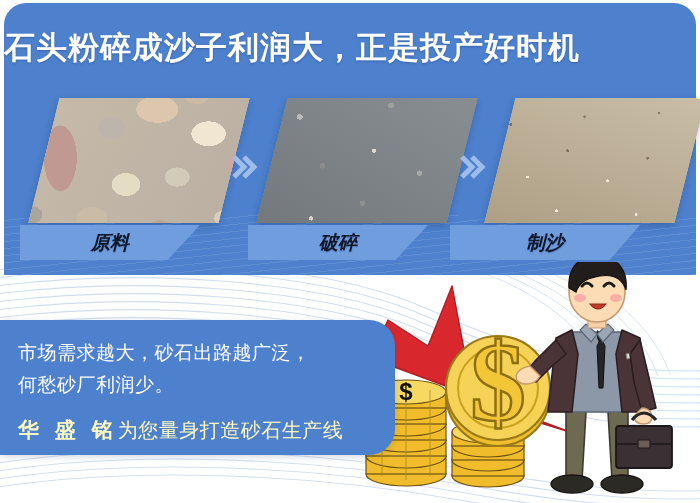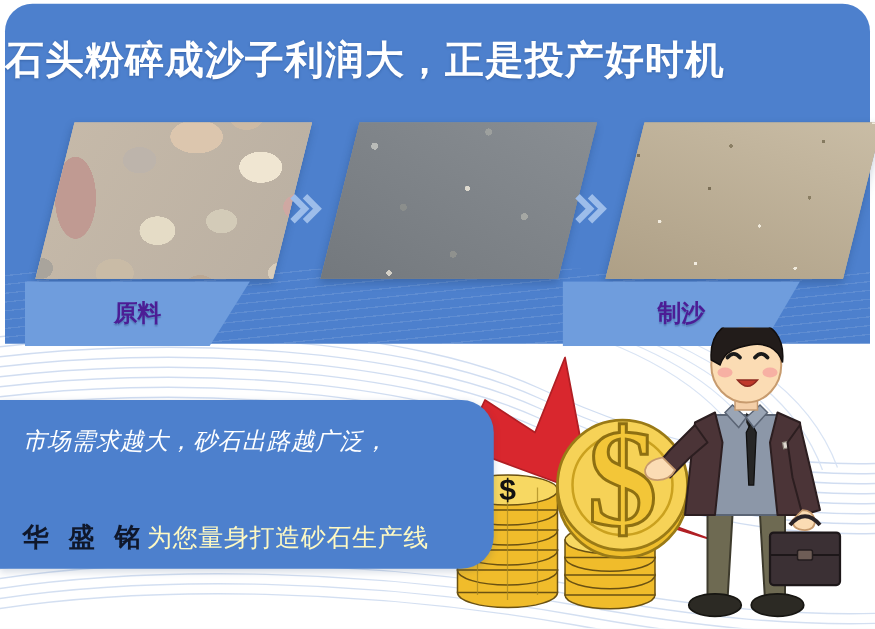--- a/index.html
+++ b/index.html
@@ -153,29 +153,30 @@
       radial-gradient(circle 2px at 50% 90%, #7d7158 0 70%, rgba(0,0,0,0) 72%),
       radial-gradient(circle 2px at 64% 78%, #efeadc 0 70%, rgba(0,0,0,0) 72%),
       radial-gradient(circle 2px at 78% 92%, #8b7f65 0 70%, rgba(0,0,0,0) 72%),
       radial-gradient(circle 2px at 90% 80%, #f1ebdd 0 70%, rgba(0,0,0,0) 72%),
       linear-gradient(200deg,#cfc3ac,#a8997f);
   }
 
   .panel-label {
     position: absolute;
     top: 127px;
-    height: 52px;
+    height: 35px;
     background: #6f9ddd;
-    color: #4c1d95;
+    color: #0f172a;
     font-size: 19px;
     font-weight: bold;
     display: flex;
     align-items: center;
     justify-content: center;
     text-shadow: 0 1px 1px rgba(20,50,100,.28);
+    font-style: italic;
   }
 
   .chevron {
     position: absolute;
     top: 56px;
     width: 26px;
     height: 26px;
   }
 
   
@@ -199,27 +200,26 @@
     background: #4d80cd;
     border-radius: 0 26px 26px 0;
     box-shadow: 0 2px 6px rgba(30,60,110,.18);
   }
   .copy-line {
     position: absolute;
     color: #ffffff;
     font-size: 19px;
     letter-spacing: .5px;
     white-space: nowrap;
-    font-style: italic;
   }
   .copy-line.l1 { left: 18px; top: 20px; }
   .copy-line.l2 { left: 18px; top: 52px; }
   .copy-brandline { position: absolute; left: 18px; top: 96px; white-space: nowrap; }
   .brand {
-    color: #0f172a;
+    color: #fef9c3;
     font-size: 21px;
     font-weight: bold;
     letter-spacing: 5px;
   }
   .brand-tail {
     color: #fef9c3;
     font-size: 20px;
     letter-spacing: .5px;
   }
 
@@ -285,20 +285,21 @@
         <path d="M2,3 L12,13 L2,23" fill="none" stroke="#9dbdea" stroke-width="5" stroke-linecap="butt"></path>
         <path d="M12,3 L22,13 L12,23" fill="none" stroke="#9dbdea" stroke-width="5" stroke-linecap="butt"></path>
       </svg>
     </div>
 
     <div class="panel" style="left:272px;">
       <div class="panel-photo">
         <div class="tex tex-gravel"></div>
       </div>
     </div>
+    <div class="panel-label" style="left:248px; width:180px; clip-path:polygon(0 0, 100% 0, 82% 100%, 0 100%);">破碎</div>
 
     <div class="chevron" style="left:460px;">
       <svg width="26" height="26" viewBox="0 0 26 26">
         <path d="M2,3 L12,13 L2,23" fill="none" stroke="#9dbdea" stroke-width="5" stroke-linecap="butt"></path>
         <path d="M12,3 L22,13 L12,23" fill="none" stroke="#9dbdea" stroke-width="5" stroke-linecap="butt"></path>
       </svg>
     </div>
 
     <div class="panel" style="left:500px;">
       <div class="panel-photo">
@@ -409,18 +410,19 @@
           <rect x="256" y="164" width="56" height="42" rx="3" fill="#3b3034" stroke="#1d1719" stroke-width="1.8"></rect>
           <line x1="256" y1="182" x2="312" y2="182" stroke="#1d1719" stroke-width="1.5"></line>
           <rect x="278" y="178" width="12" height="8" rx="1.5" fill="#6e5d56" stroke="#241d1f" stroke-width="1.2"></rect>
         </g>
       </g>
     </svg>
   </div>
 
   <div class="copy-panel">
     <div class="copy-line l1">市场需求越大，砂石出路越广泛，</div>
+    <div class="copy-line l2">何愁砂厂利润少。</div>
     <div class="copy-brandline">
       <span class="brand">华 盛 铭</span><span class="brand-tail">为您量身打造砂石生产线</span>
     </div>
   </div>
 
 </div>
 
 </body></html>

